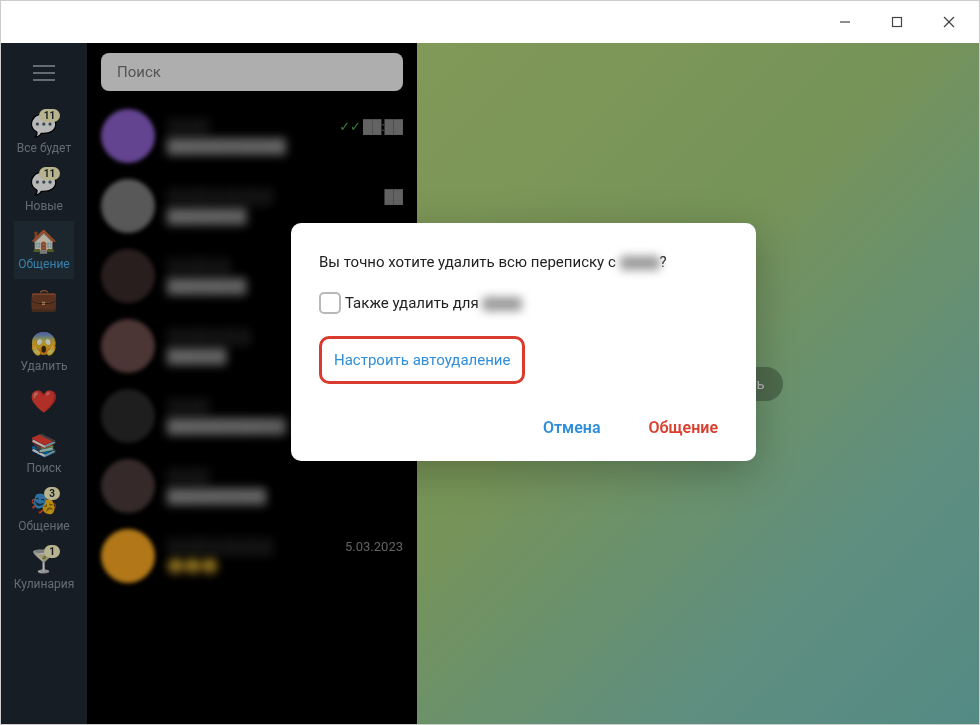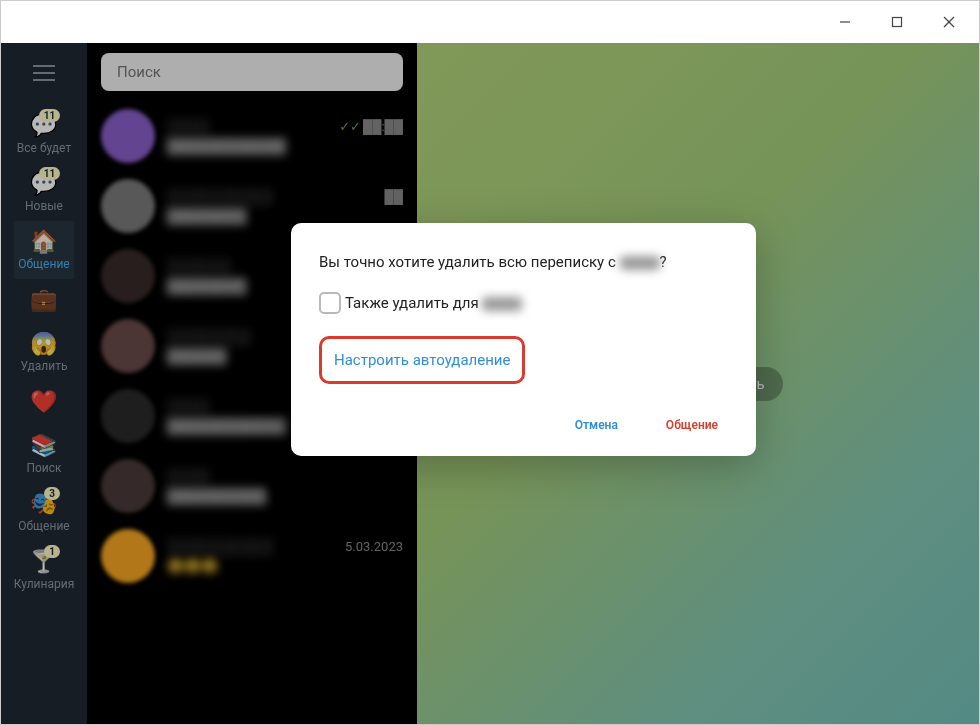--- a/index.html
+++ b/index.html
@@ -42,21 +42,21 @@
   
   .overlay { position: absolute; inset: 42px 0 0 0; background: rgba(0,0,0,0.28); }
   
   
   .dialog { position: absolute; left: 290px; top: 222px; width: 465px; background: #fff; border-radius: 10px; box-shadow: 0 10px 40px rgba(0,0,0,0.25); padding: 28px 28px 18px; }
   .dialog p { font-size: 15px; color: #222; line-height: 1.55; margin-bottom: 18px; }
   .chk-row { display: flex; align-items: center; gap: 4px; font-size: 15px; color: #222; margin-bottom: 22px; }
   .chk { width: 22px; height: 22px; border: 2px solid #b9b9b9; border-radius: 5px; }
   .autodel { display: inline-block; color: #2f8ed9; font-size: 15px; padding: 12px 12px; border: 3px solid #d93b2f; border-radius: 10px; position: relative; }
   .dlg-actions { display: flex; justify-content: flex-end; gap: 28px; margin-top: 28px; }
-  .dlg-btn { background: none; border: none; font-size: 12px; font-weight: 600; cursor: pointer; padding: 6px 10px; }
+  .dlg-btn { background: none; border: none; font-size: 16px; font-weight: 600; cursor: pointer; padding: 6px 10px; }
   .btn-cancel { color: #2f8ed9; }
   .btn-delete { color: #d9412f; }
   
   .blur-name { filter: blur(5px); background: #999; border-radius: 4px; display: inline-block; width: 40px; height: 14px; vertical-align: middle; }
 </style>
 </head>
 <body>
 
 <div class="titlebar">
   <div class="win-btn">

